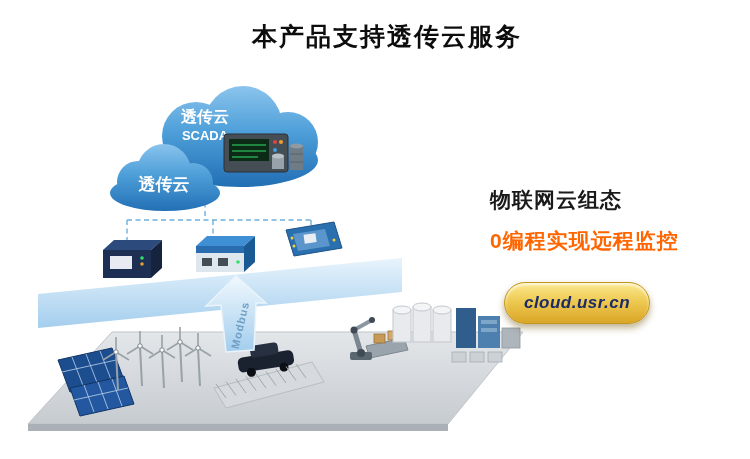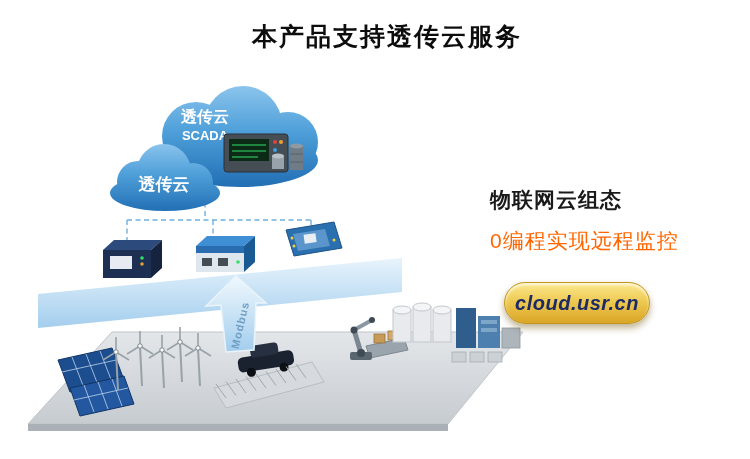--- a/index.html
+++ b/index.html
@@ -14,33 +14,33 @@
   }
   .stage svg{position:absolute;left:0;top:0;}
   svg text{font-family:"Liberation Sans","DejaVu Sans",sans-serif;}
   .cloud-label{fill:#ffffff;font-weight:700;}
   .heading{
     position:absolute;left:490px;top:186px;
     font-size:21px;font-weight:700;color:#1a1a1a;letter-spacing:1px;text-align:center;
   }
   .subheading{
     position:absolute;left:490px;top:227px;
-    font-size:21px;font-weight:400;color:#ff6600;letter-spacing:1px;
+    font-size:21px;font-weight:700;color:#ff6600;letter-spacing:1px;
   }
   .badge{
     position:absolute;left:504px;top:282px;width:144px;height:40px;
     display:flex;align-items:center;justify-content:center;
     border-radius:21px;
     background:linear-gradient(180deg,#fce98f 0%,#edc84f 48%,#d9a527 100%);
     border:1px solid #c1961f;
     box-shadow:0 4px 7px rgba(110,85,10,.45), inset 0 2px 3px rgba(255,255,255,.75);
     cursor:pointer;
   }
   .badge span{
-    font-style:italic;font-weight:700;font-size:20px;color:#1c2a66;letter-spacing:.5px;
+    font-style:italic;font-weight:700;font-size:17px;color:#1c2a66;letter-spacing:.5px;
   }
 </style>
 </head>
 <body>
 
 <div class="stage">
 
   <div class="title">本产品支持透传云服务</div>
 
   <svg width="750" height="459" viewBox="0 0 750 459">

